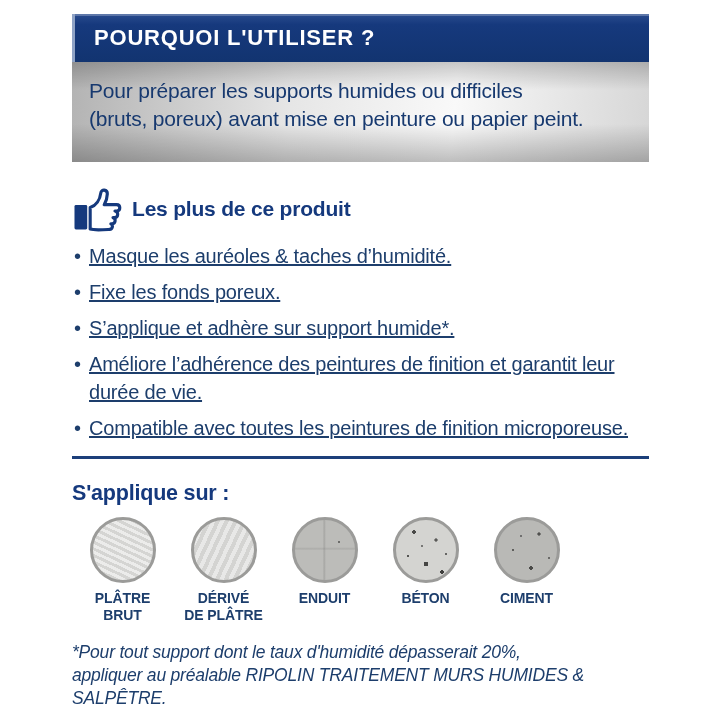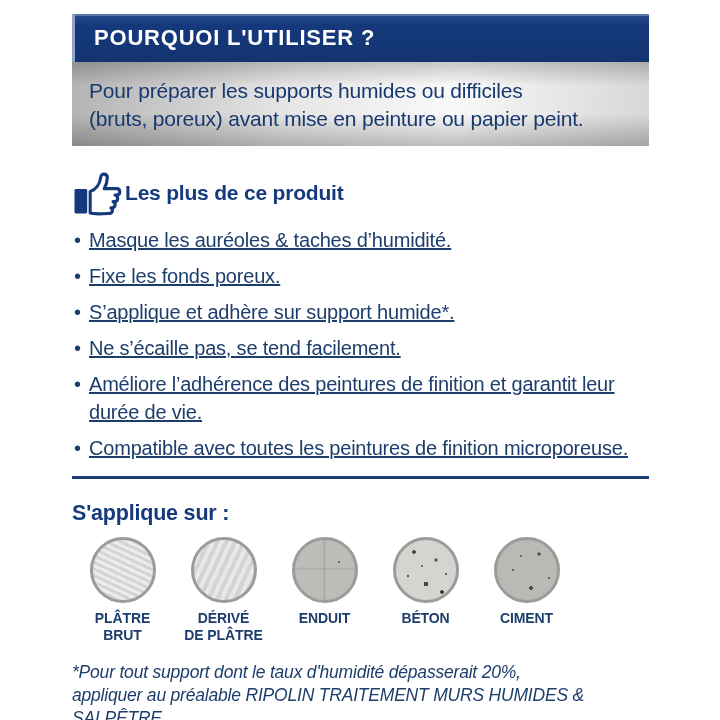--- a/index.html
+++ b/index.html
@@ -20,32 +20,32 @@
     box-shadow:inset 3px 0 0 #8fa3c6, inset 0 2px 0 rgba(255,255,255,.25);
     display:flex;align-items:center;
     padding-left:22px;box-sizing:border-box;
   }
   .header-bar .title{
     color:#ffffff;font-size:22px;font-weight:bold;letter-spacing:.8px;
   }
 
   
   .intro-bar{
-    height:84px;box-sizing:border-box;
+    height:100px;box-sizing:border-box;
     padding:15px 0 0 17px;
     background:
       linear-gradient(180deg,rgba(0,0,0,.20),rgba(0,0,0,0) 28%,rgba(0,0,0,0) 62%,rgba(0,0,0,.24)),
       linear-gradient(95deg,#b3b3b3 0%,#e6e6e6 38%,#f9f9f9 66%,#d6d6d6 100%);
     color:#17396f;
     font-size:21px;line-height:28px;font-weight:500;
     letter-spacing:-.2px;
   }
 
   
-  .plus-row{margin-top:24px;display:flex;align-items:center;gap:2px;padding-left:2px;}
+  .plus-row{margin-top:24px;display:flex;align-items:center;gap:9px;padding-left:2px;}
   .thumb-icon{width:49px;height:46px;display:block;}
   .plus-title{font-size:21px;font-weight:bold;color:#15397d;letter-spacing:-.2px;}
 
   .bullets{margin:10px 0 0 0;padding:0;list-style:none;}
   .bullets li{
     position:relative;padding-left:17px;margin-bottom:8px;
     font-size:20px;line-height:28px;color:#1d3e6c;letter-spacing:-.2px;text-decoration:underline;
   }
   .bullets li::before{content:"•";position:absolute;left:2px;top:0;color:#1d3e6c;}
 
@@ -128,21 +128,20 @@
         <rect x="0.5" y="19" width="13" height="25" rx="1.5" fill="#15397d"></rect>
         <path d="M16.5 43.5 V21.5 C22.5 19.5 26.5 13.5 27.3 6.8 C27.8 2.2 34.2 3 34 7.6 C33.9 11.6 32.8 15.2 30.8 18.6 H43.5 C47.8 18.6 47.8 25 43.5 25 H41.8 C45.8 25.8 45.4 31.6 41.2 31.8 H39.8 C43.2 32.8 42.4 37.8 38.9 38 H37.6 C40.4 39.2 39.4 43.6 36.3 43.8 C30 44.2 21 44.9 16.5 43.5 Z" fill="#ffffff" stroke="#15397d" stroke-width="3.2" stroke-linejoin="round"></path>
       </svg>
       <span class="plus-title">Les plus de ce produit</span>
     </div>
 
     <ul class="bullets">
       <li>Masque les auréoles &amp; taches d’humidité.</li>
       <li>Fixe les fonds poreux.</li>
       <li>S’applique et adhère sur support humide*.</li>
-      <li>Ne s’écaille pas, se tend facilement.</li>
       <li>Améliore l’adhérence des peintures de finition et garantit leur durée de vie.</li>
       <li>Compatible avec toutes les peintures de finition microporeuse.</li>
     </ul>
 
     <div class="divider"></div>
 
     <div class="applies-title">S'applique sur :</div>
 
     <div class="swatches">
       <div class="swatch">

